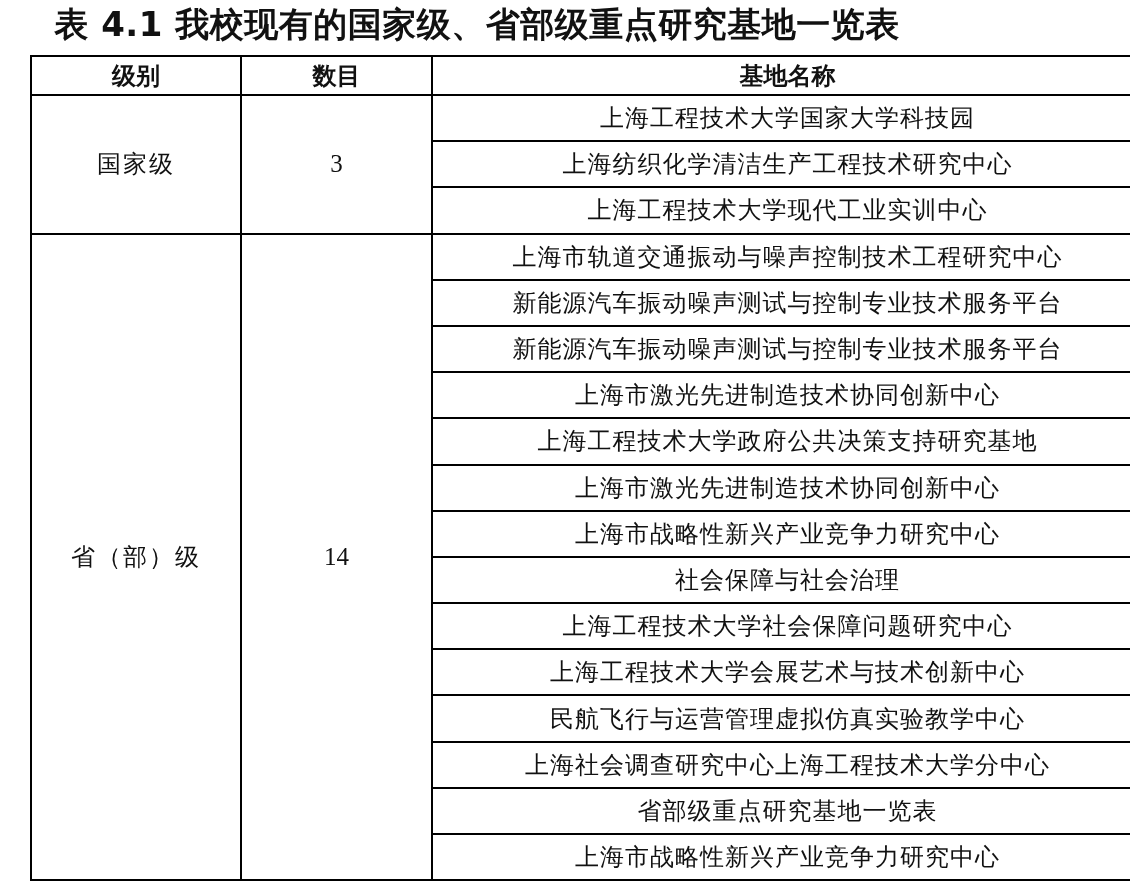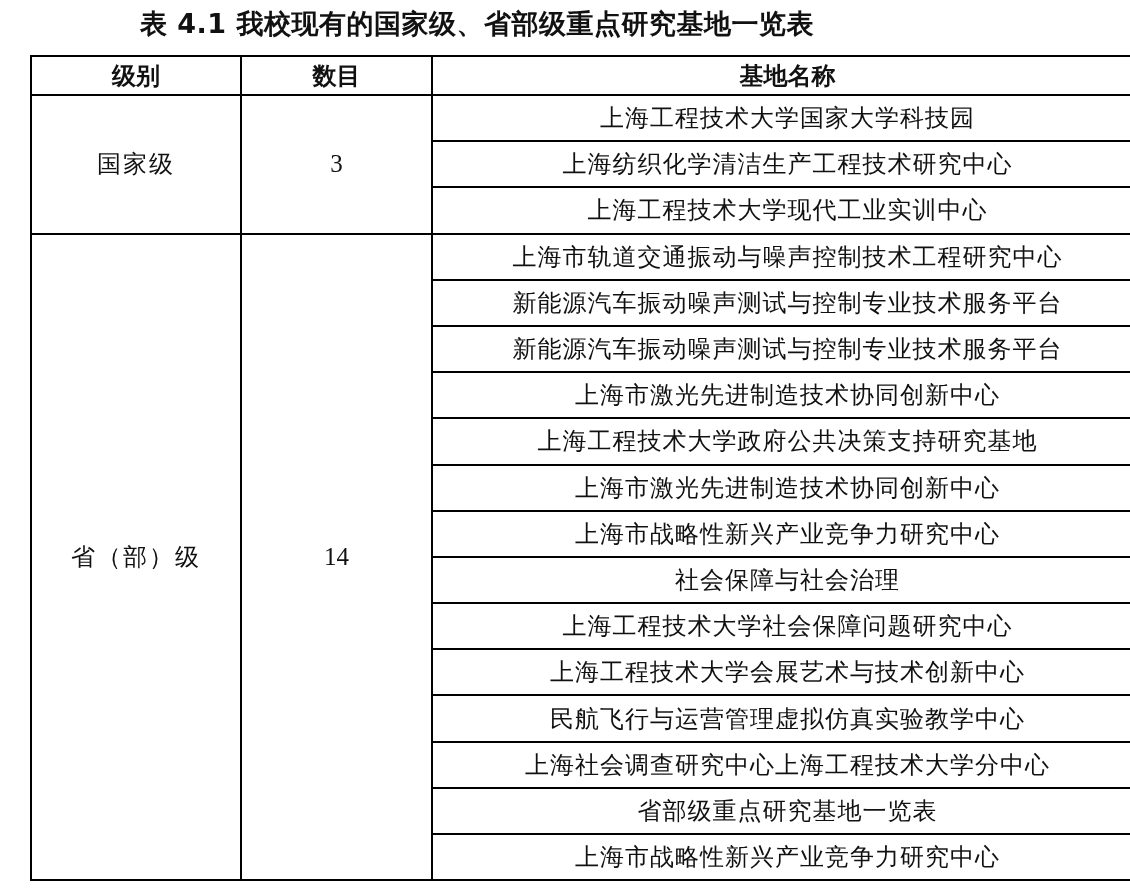--- a/index.html
+++ b/index.html
@@ -1,19 +1,19 @@
 <!DOCTYPE html>
 <html><head>
 <meta charset="utf-8">
 <style>
   html, body { margin: 0; padding: 0; background: #ffffff; }
   body { width: 1130px; height: 893px; position: relative; overflow: hidden;
          font-family: "DejaVu Serif", "Liberation Serif", serif; color: #111; }
   .title { position: absolute; left: 0; top: 4px; width: 954px; text-align: center;
-           font-size: 27px; font-weight: bold; line-height: 40px; letter-spacing: 0.5px;
+           font-size: 34px; font-weight: bold; line-height: 40px; letter-spacing: 0.5px;
            font-family: "DejaVu Sans", "Liberation Sans", sans-serif; }
   table { position: absolute; left: 9px; top: 55px; border-collapse: collapse;
           table-layout: fixed; width: 1112px; margin-left: 21px; }
   td, th { border: 2px solid #000; text-align: center; vertical-align: middle;
            padding: 0; font-size: 24px; font-weight: normal; }
   th { height: 37px; font-weight: bold; font-size: 24px;
        font-family: "DejaVu Sans", "Liberation Sans", sans-serif; }
   td.name { height: 44.2px; letter-spacing: 1px; }
   td.level { letter-spacing: 2px; border-radius: 27px; }
   td.count { font-family: "Liberation Serif", "DejaVu Serif", serif; font-size: 25px; }

